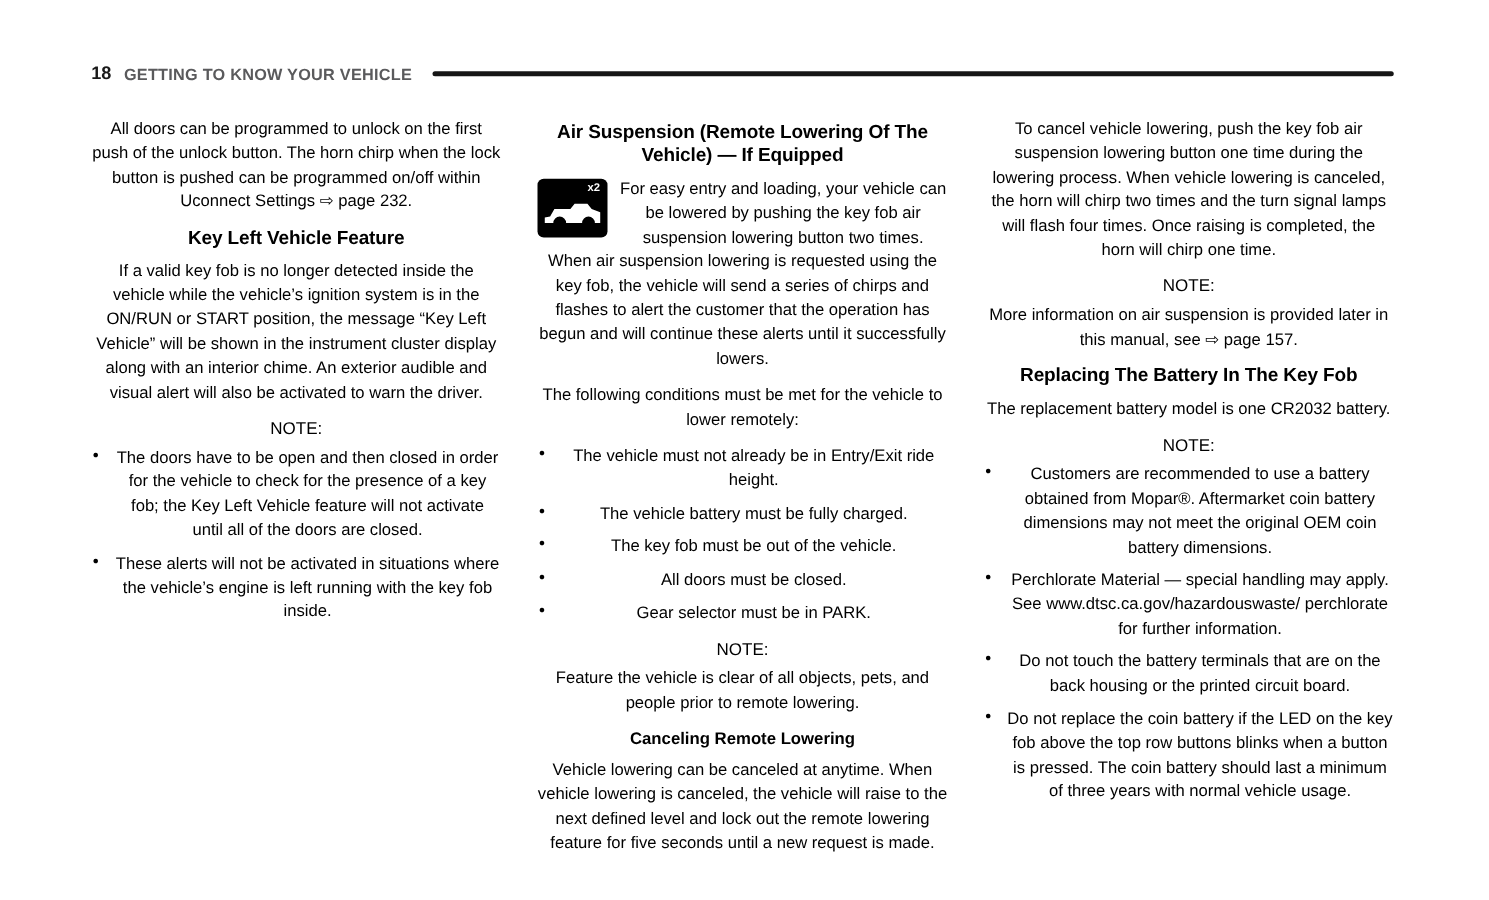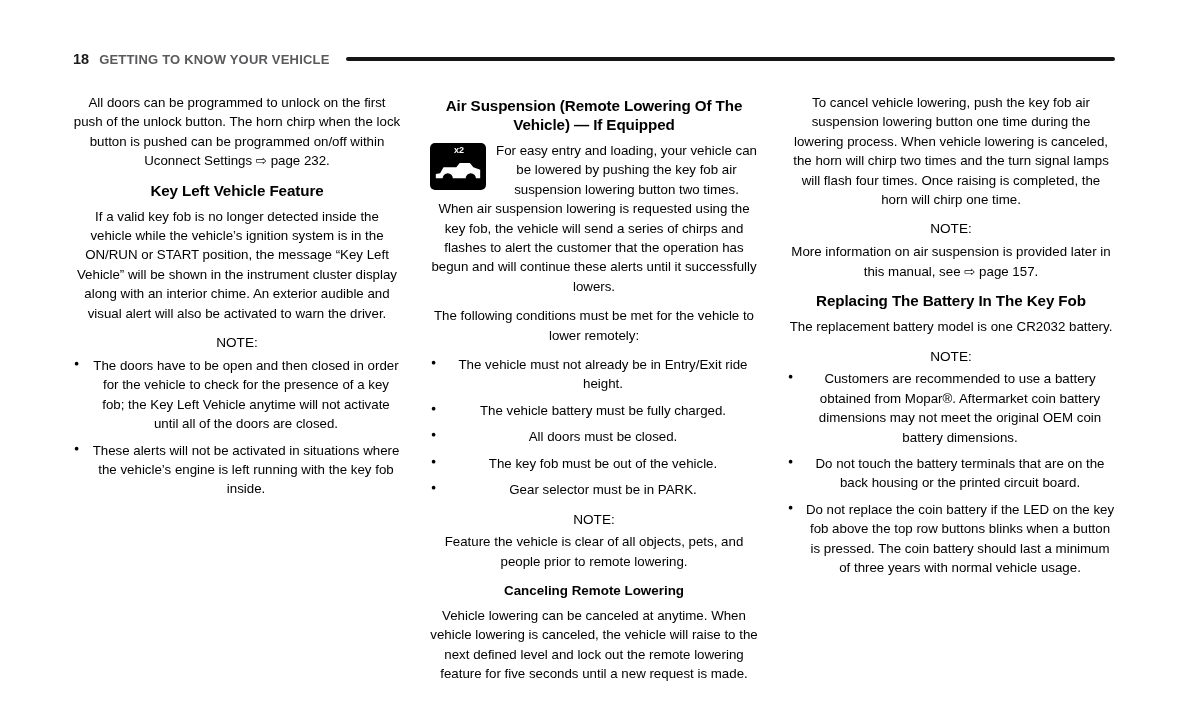--- a/index.html
+++ b/index.html
@@ -50,21 +50,21 @@
     width: 56px;
     height: 47px;
     background: #000;
     border-radius: 5px;
     margin: 2px 9px 4px 0;
     position: relative;
   }
   .fob-icon .x2 {
     position: absolute;
     top: 3px;
-    right: 22px;
+    right: 6px;
     color: #fff;
     font-size: 9px;
     font-weight: bold;
     line-height: 1;
   }
   .fob-icon svg { position: absolute; left: 4px; bottom: 4px; display: block; }
 </style>
 </head>
 <body>
 
@@ -77,21 +77,21 @@
   </div>
 
   <div class="columns">
 
     <div class="col">
       <p>All doors can be programmed to unlock on the first push of the unlock button. The horn chirp when the lock button is pushed can be programmed on/off within Uconnect Settings ⇨ page 232.</p>
       <h2>Key Left Vehicle Feature</h2>
       <p>If a valid key fob is no longer detected inside the vehicle while the vehicle’s ignition system is in the ON/RUN or START position, the message “Key Left Vehicle” will be shown in the instrument cluster display along with an interior chime. An exterior audible and visual alert will also be activated to warn the driver.</p>
       <div class="note-label">NOTE:</div>
       <ul>
-        <li>The doors have to be open and then closed in order for the vehicle to check for the presence of a key fob; the Key Left Vehicle anytime will not activate until all of the doors are closed.</li>
+        <li>The doors have to be open and then closed in order for the vehicle to check for the presence of a key fob; the Key Left Vehicle feature will not activate until all of the doors are closed.</li>
         <li>These alerts will not be activated in situations where the vehicle’s engine is left running with the key fob inside.</li>
       </ul>
     </div>
 
     <div class="col">
       <h2>Air Suspension (Remote Lowering Of The Vehicle) — If Equipped</h2>
       <div class="icon-para">
         <div class="fob-icon">
           <span class="x2">x2</span>
           <svg viewBox="0 0 56 34" width="48" height="29" aria-hidden="true">
@@ -99,38 +99,39 @@
             <circle cx="16" cy="25" r="4.6" fill="#000000"></circle>
             <circle cx="43" cy="25" r="4.6" fill="#000000"></circle>
           </svg>
         </div>
         <p>For easy entry and loading, your vehicle can be lowered by pushing the key fob air suspension lowering button two times. When air suspension lowering is requested using the key fob, the vehicle will send a series of chirps and flashes to alert the customer that the operation has begun and will continue these alerts until it successfully lowers.</p>
       </div>
       <p>The following conditions must be met for the vehicle to lower remotely:</p>
       <ul>
         <li>The vehicle must not already be in Entry/Exit ride height.</li>
         <li>The vehicle battery must be fully charged.</li>
+        <li>The key fob must be out of the vehicle.</li>
         <li>All doors must be closed.</li>
-        <li>The key fob must be out of the vehicle.</li>
         <li>Gear selector must be in PARK.</li>
       </ul>
       <div class="note-label">NOTE:</div>
       <p>Feature the vehicle is clear of all objects, pets, and people prior to remote lowering.</p>
       <h3>Canceling Remote Lowering</h3>
       <p>Vehicle lowering can be canceled at anytime. When vehicle lowering is canceled, the vehicle will raise to the next defined level and lock out the remote lowering feature for five seconds until a new request is made.</p>
     </div>
 
     <div class="col">
       <p>To cancel vehicle lowering, push the key fob air suspension lowering button one time during the lowering process. When vehicle lowering is canceled, the horn will chirp two times and the turn signal lamps will flash four times. Once raising is completed, the horn will chirp one time.</p>
       <div class="note-label">NOTE:</div>
       <p>More information on air suspension is provided later in this manual, see ⇨ page 157.</p>
       <h2>Replacing The Battery In The Key Fob</h2>
       <p>The replacement battery model is one CR2032 battery.</p>
       <div class="note-label">NOTE:</div>
       <ul>
         <li>Customers are recommended to use a battery obtained from Mopar®. Aftermarket coin battery dimensions may not meet the original OEM coin battery dimensions.</li>
+        <li>Perchlorate Material — special handling may apply. See www.dtsc.ca.gov/hazardouswaste/ perchlorate for further information.</li>
         <li>Do not touch the battery terminals that are on the back housing or the printed circuit board.</li>
         <li>Do not replace the coin battery if the LED on the key fob above the top row buttons blinks when a button is pressed. The coin battery should last a minimum of three years with normal vehicle usage.</li>
       </ul>
     </div>
 
   </div>
 </div>
 
 </body></html>

